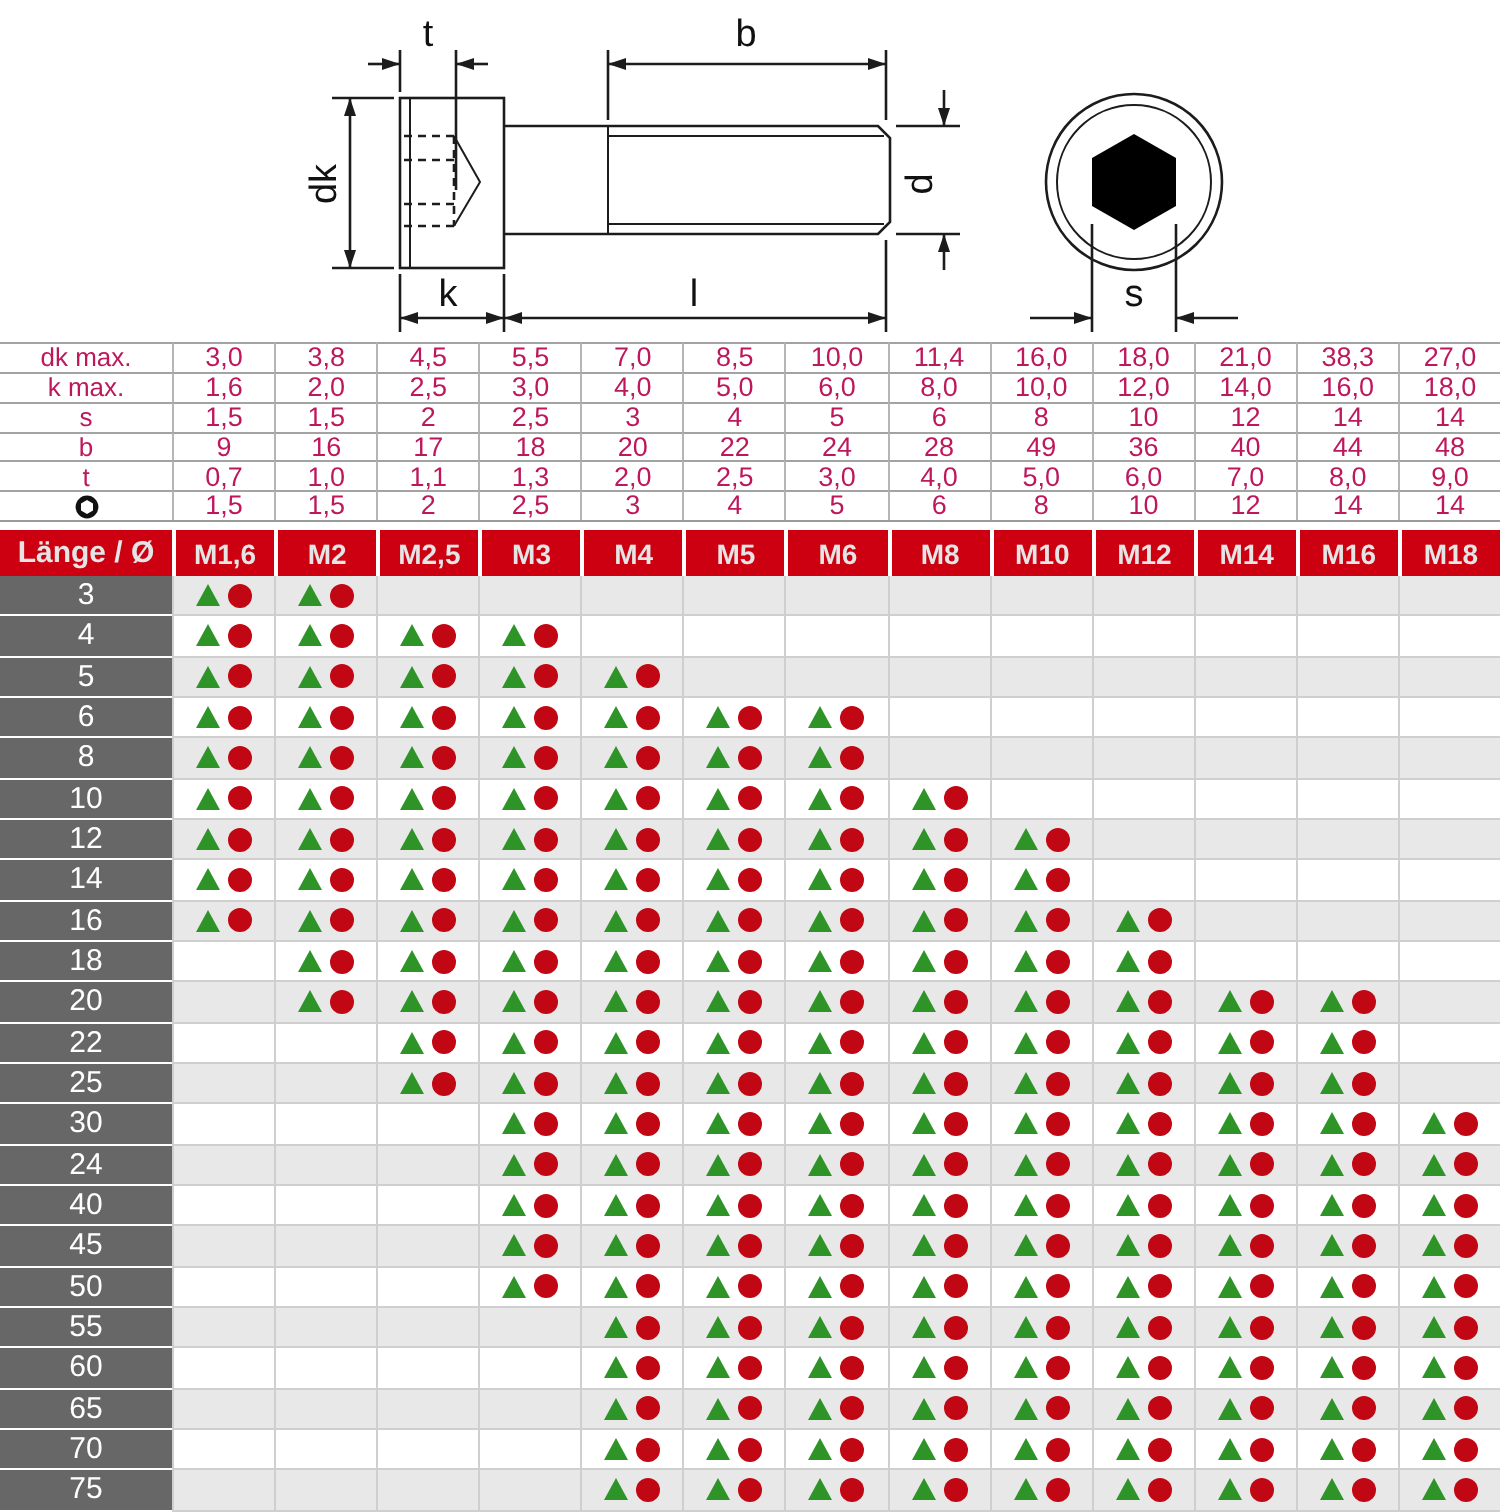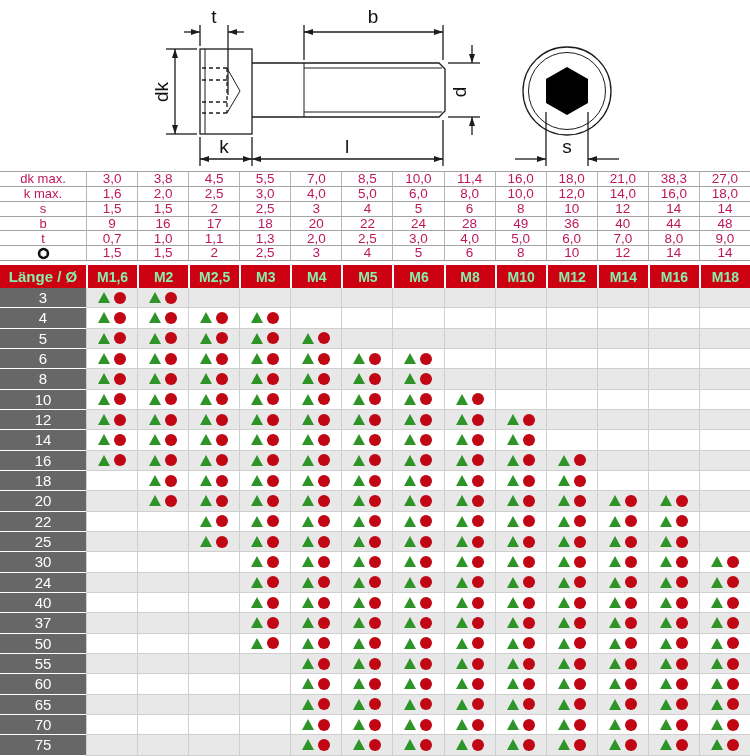--- a/index.html
+++ b/index.html
@@ -19,21 +19,21 @@
         grid-template-columns:86px repeat(13,1fr);grid-auto-rows:14.85px;
         border-bottom:1px solid #9a9a9a;font-size:13.5px;color:#be185d;}
   .dcell{display:flex;align-items:center;justify-content:center;border-top:1px solid #a3a3a3;
          line-height:1;}
   .dval{border-left:1px solid #b5b5b5;}
   .dlabel{font-size:13px;}
 
   
   .mhead{position:absolute;top:265px;left:0;width:750px;display:grid;
          grid-template-columns:86px repeat(13,1fr);height:23px;}
-  .hcell{background:#cc0011;color:#86efac;font-weight:bold;font-size:14px;display:flex;
+  .hcell{background:#cc0011;color:#e5e5e5;font-weight:bold;font-size:14px;display:flex;
          align-items:center;justify-content:center;border-left:2px solid #fff;}
   .hcell:first-child{border-left:none;font-size:15px;}
 
   
   .mbody{position:absolute;top:288px;left:0;width:750px;display:grid;
          grid-template-columns:86px repeat(13,1fr);grid-auto-rows:20.34px;}
   .mlabel{background:#676767;color:#fff;font-size:15px;display:flex;align-items:center;
           justify-content:center;border-bottom:1px solid #fff;line-height:1;}
   .mcell{display:flex;align-items:center;justify-content:center;gap:4px;
          border-left:1px solid #cfcfcf;border-bottom:1px solid #cfcfcf;}
@@ -859,21 +859,21 @@
         <span class="dot"></span>
       </div>
       <div class="mcell odd">
         <span class="tri"></span>
         <span class="dot"></span>
       </div>
       <div class="mcell odd">
         <span class="tri"></span>
         <span class="dot"></span>
       </div>
-      <div class="mlabel">37</div>
+      <div class="mlabel">45</div>
       <div class="mcell even"></div>
       <div class="mcell even"></div>
       <div class="mcell even"></div>
       <div class="mcell even">
         <span class="tri"></span>
         <span class="dot"></span>
       </div>
       <div class="mcell even">
         <span class="tri"></span>
         <span class="dot"></span>

